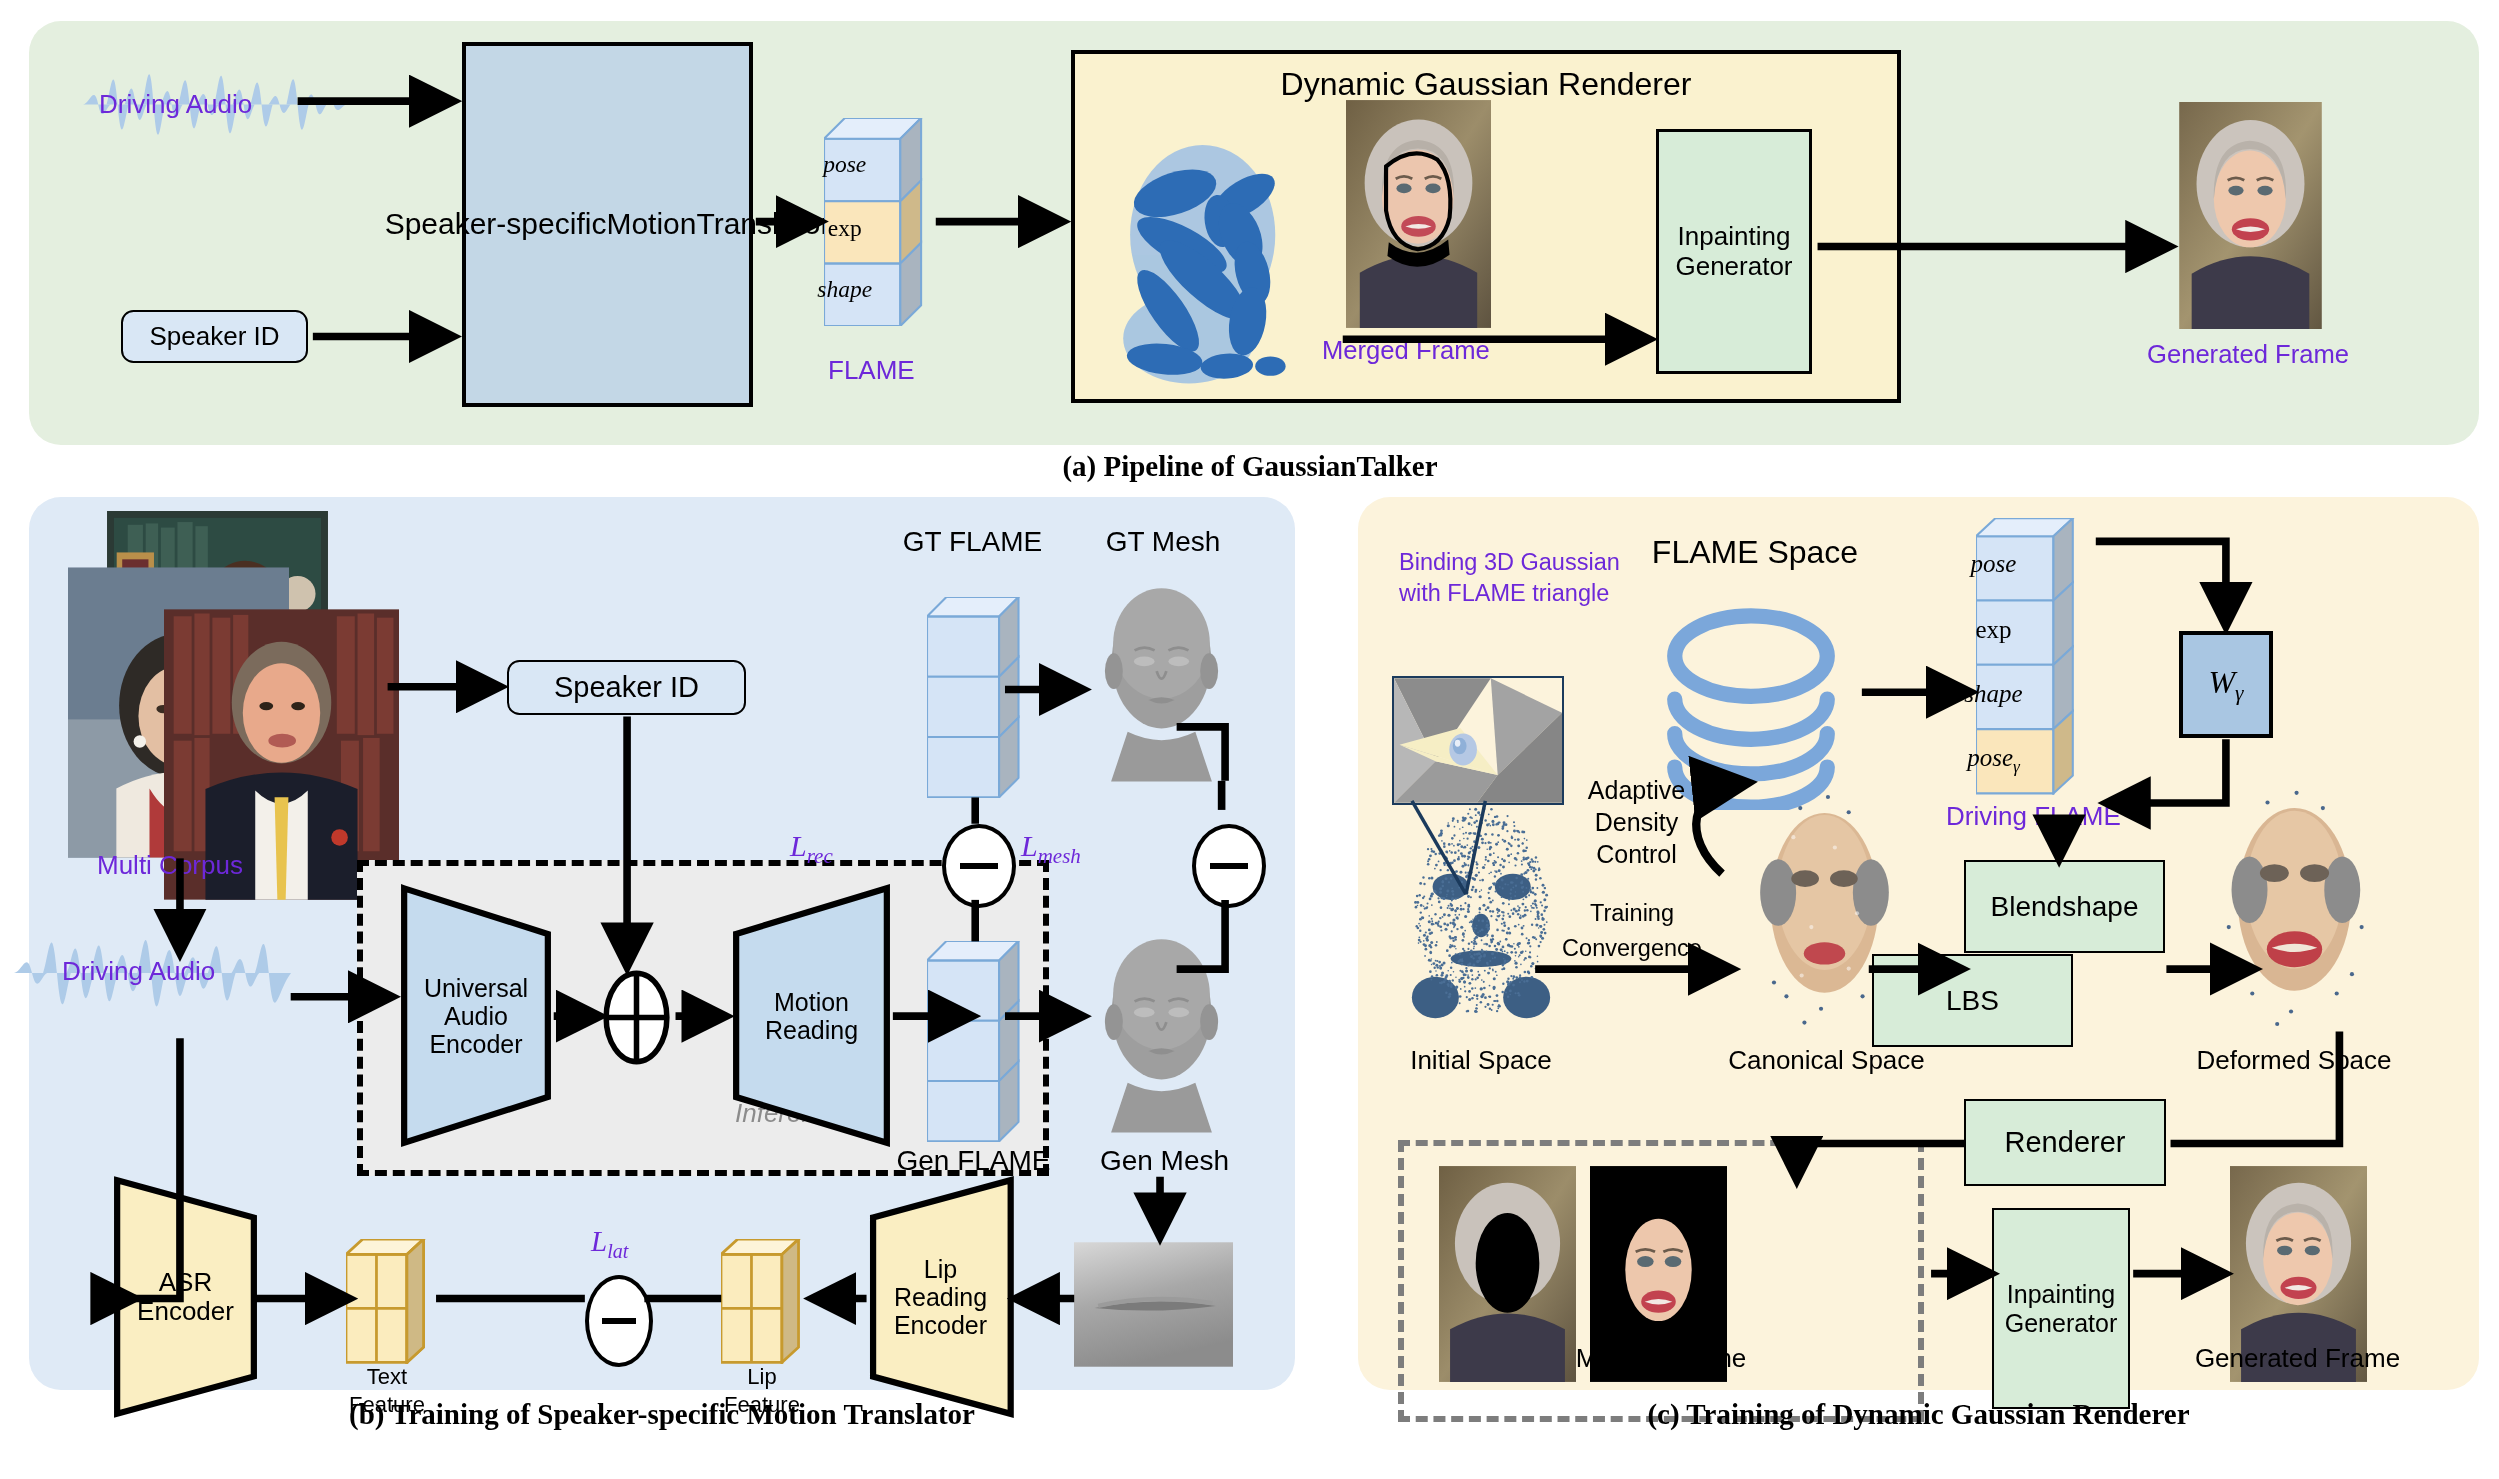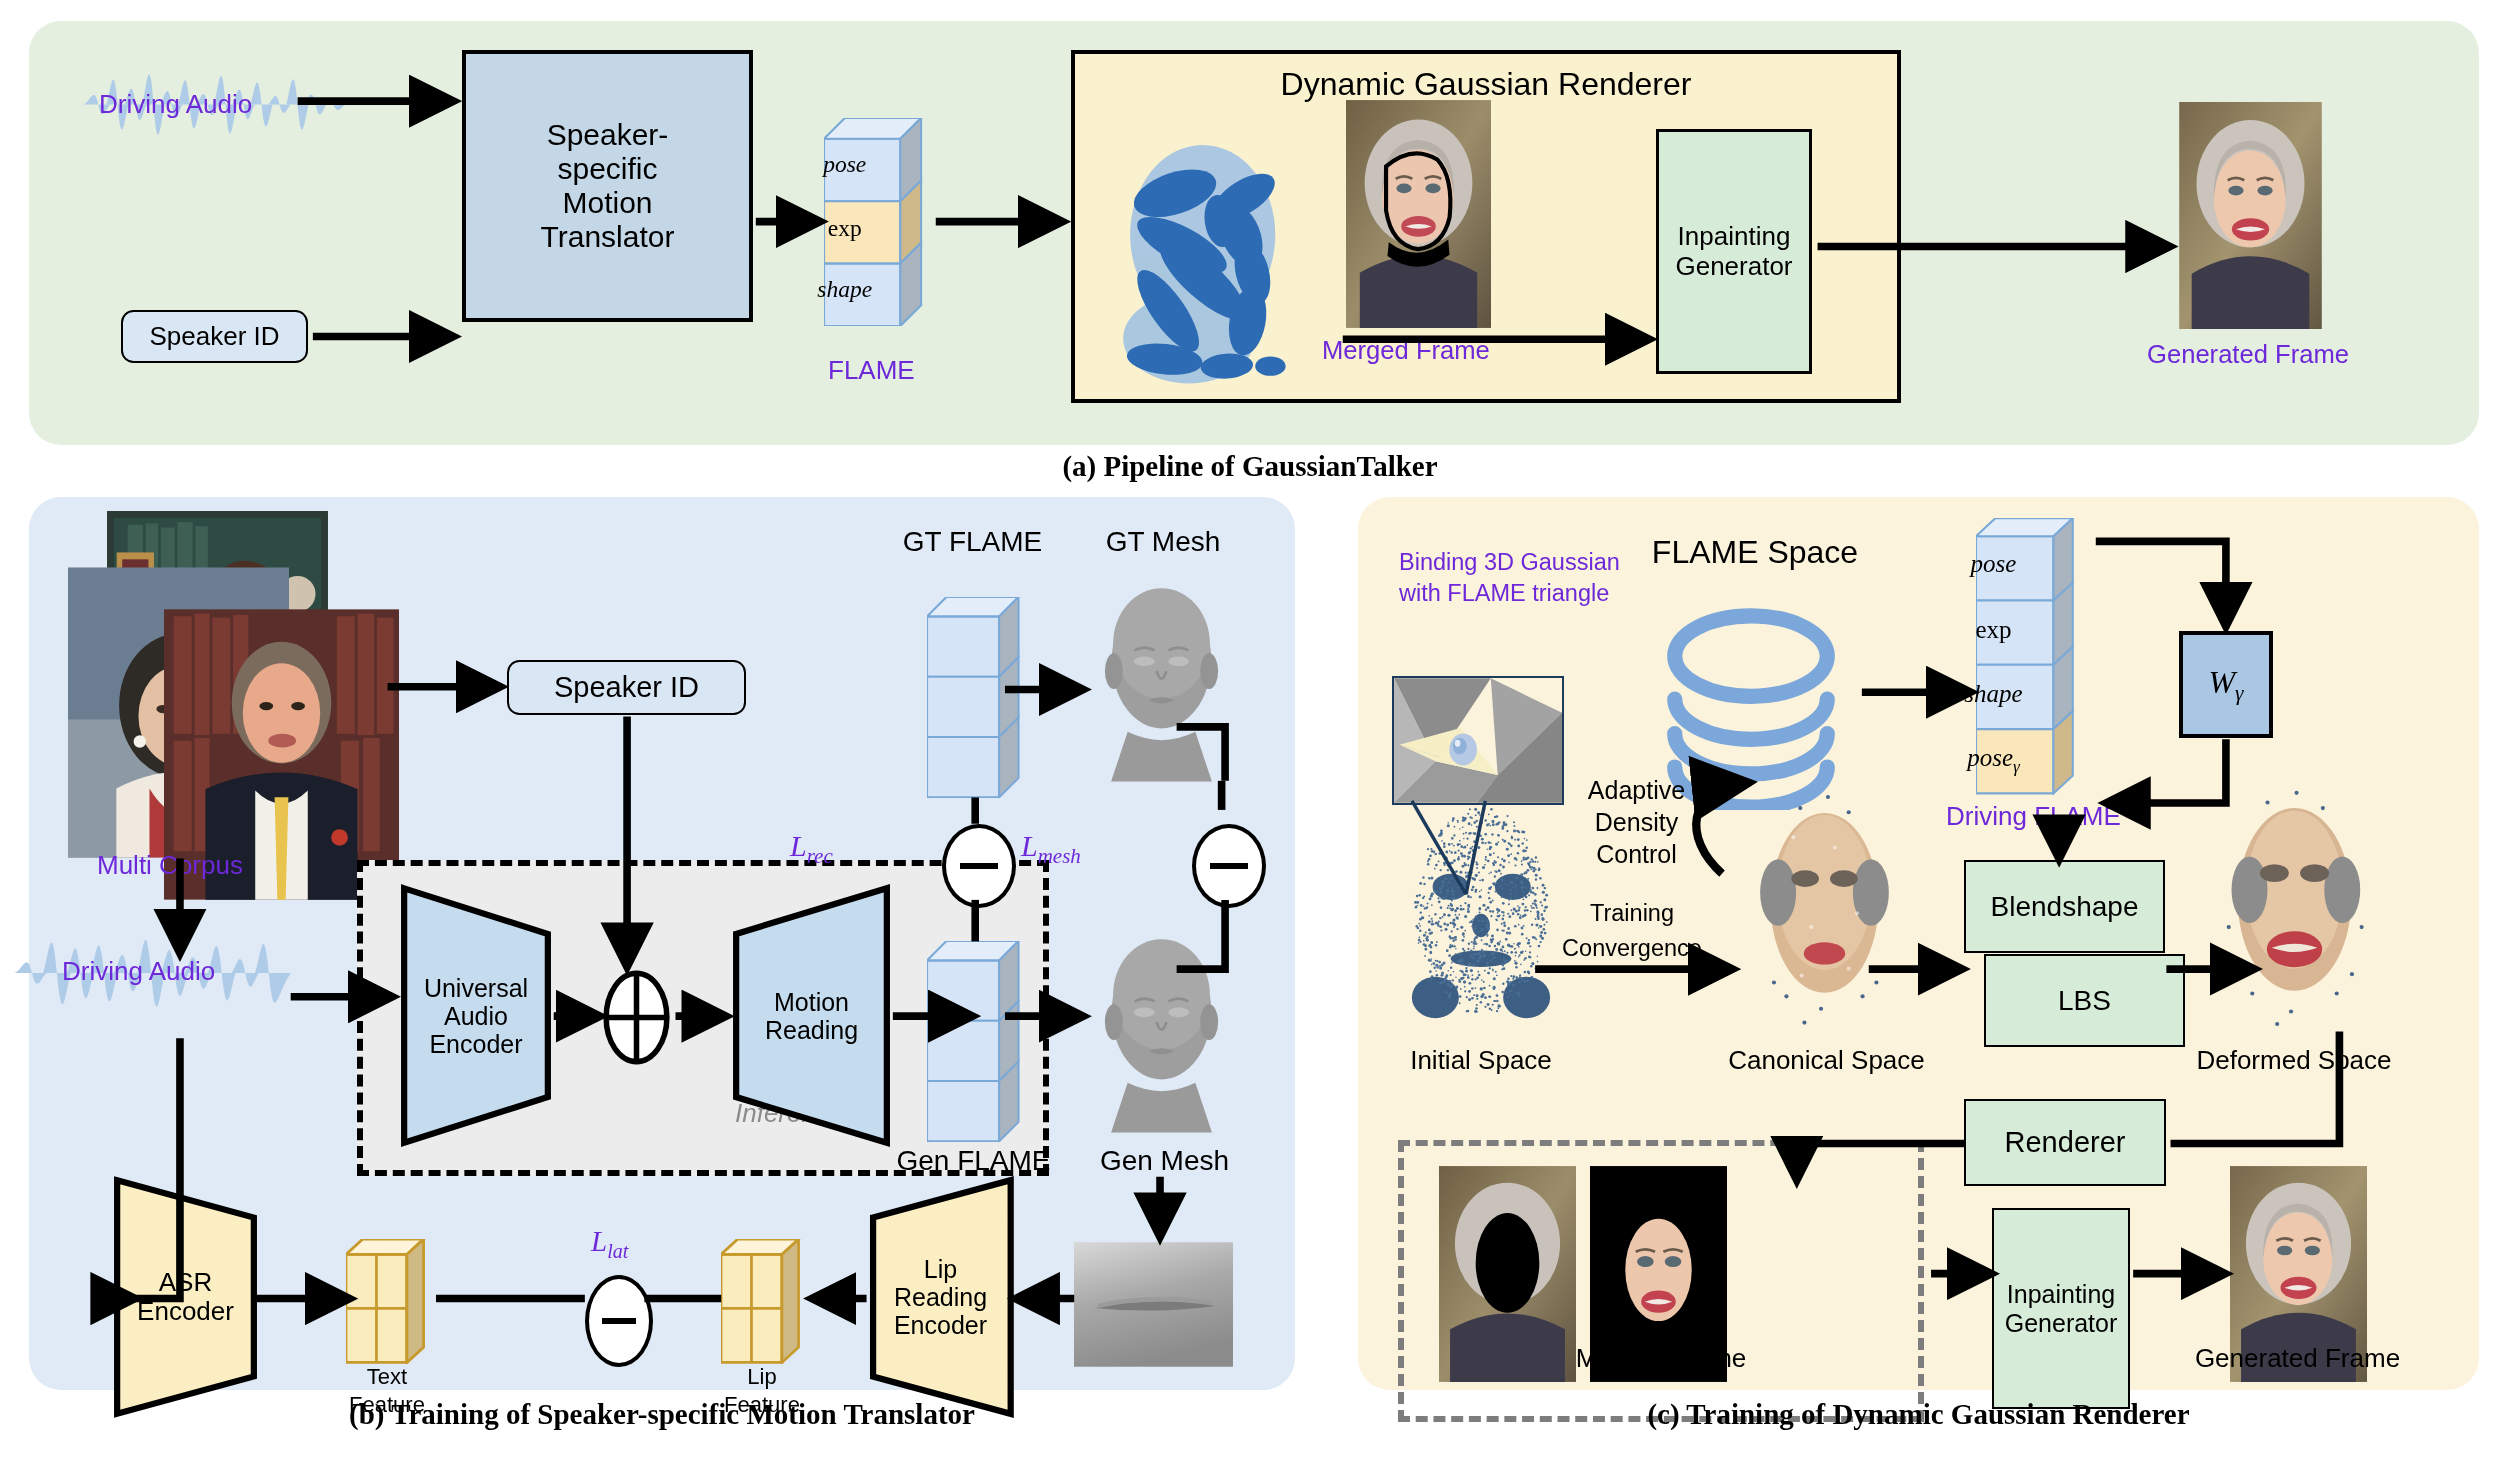--- a/index.html
+++ b/index.html
@@ -78,21 +78,21 @@
       <path d="M346 90 C352 86 356 74 362 90 C368 106 372 94 380 90 Z"></path>
     </g>
   </svg>
 </div>
 <div class="lbl" style="left:99px;top:89px;font-size:26px;">Driving Audio</div>
 
 <div class="box box-blue-round" style="left:121px;top:310px;width:187px;height:53px;font-size:26px;">
   <span>Speaker ID</span>
 </div>
 
-<div class="box box-blue" style="left:462px;top:50px;width:291px;height:272px;font-size:30px;flex-direction:column;">
+<div class="box box-blue" style="left:462px;top:42px;width:291px;height:365px;font-size:30px;flex-direction:row;">
   <span>Speaker-</span>
   <span>specific</span>
   <span>Motion</span>
   <span>Translator</span>
 </div>
 
 <div class="stack" style="left:824px;top:118px;width:111px;height:208px;">
   <svg viewBox="0 0 160 300">
     <g stroke="#7aa9d8" stroke-width="3">
       <polygon points="0,30 110,30 110,120 0,120" fill="#d5e4f6"></polygon>
@@ -1495,21 +1495,21 @@
         <circle cx="200" cy="330" r="3"></circle>
         <circle cx="96" cy="388" r="3"></circle>
     </g>
   </svg>
 </div>
 <div class="lbl-c" style="left:1709px;top:1045px;width:235px;font-size:26px;">Canonical Space</div>
 
 <div class="box box-green2" style="left:1964px;top:860px;width:201px;height:93px;font-size:28px;">
   <span>Blendshape</span>
 </div>
-<div class="box box-green2" style="left:1984px;top:954px;width:201px;height:93px;font-size:28px;">
+<div class="box box-green2" style="left:1872px;top:954px;width:201px;height:93px;font-size:28px;">
   <span>LBS</span>
 </div>
 
 <div class="imgbox" style="left:2208px;top:754px;width:173px;height:277px;">
   <svg viewBox="0 0 250 400">
     <ellipse cx="125" cy="210" rx="82" ry="132" fill="#d9b693"></ellipse>
     <ellipse cx="125" cy="196" rx="70" ry="114" fill="#e6c7a5"></ellipse>
     <ellipse cx="60" cy="196" rx="26" ry="48" fill="#8c8c8c"></ellipse>
     <ellipse cx="194" cy="196" rx="26" ry="48" fill="#8c8c8c"></ellipse>
     <ellipse cx="96" cy="172" rx="21" ry="13" fill="#6d6257"></ellipse>

